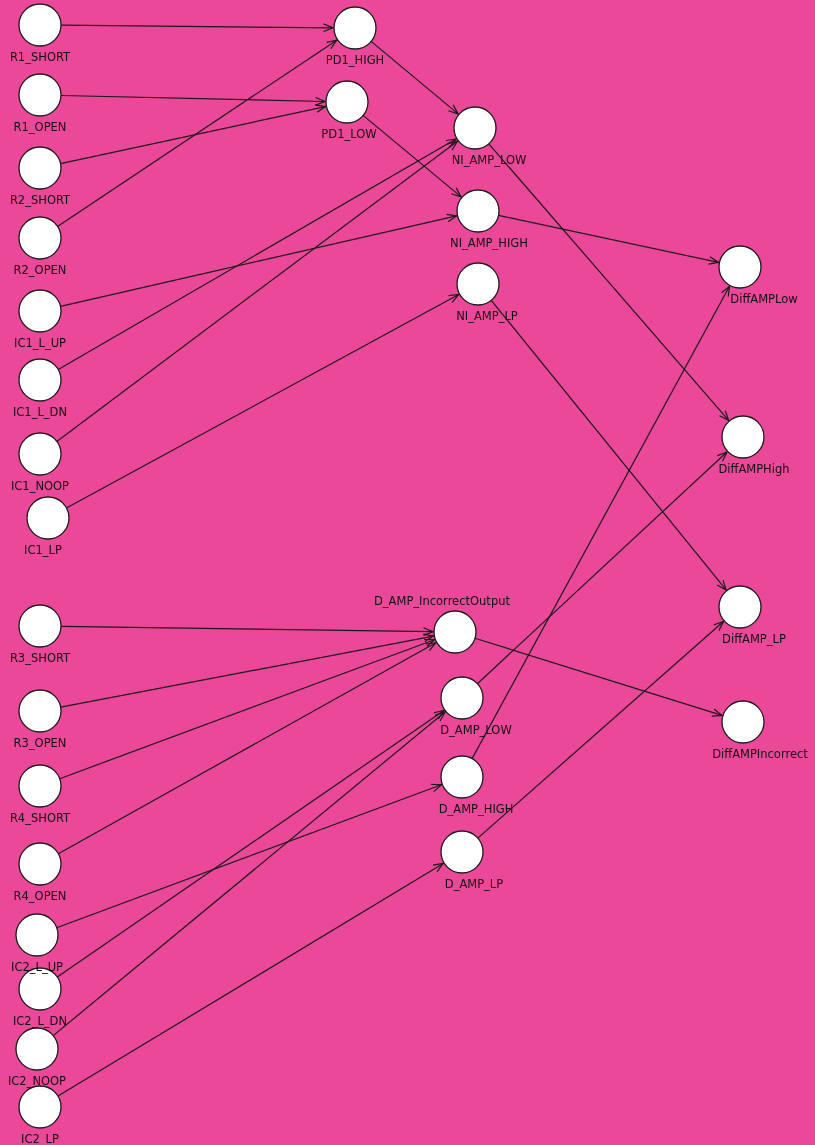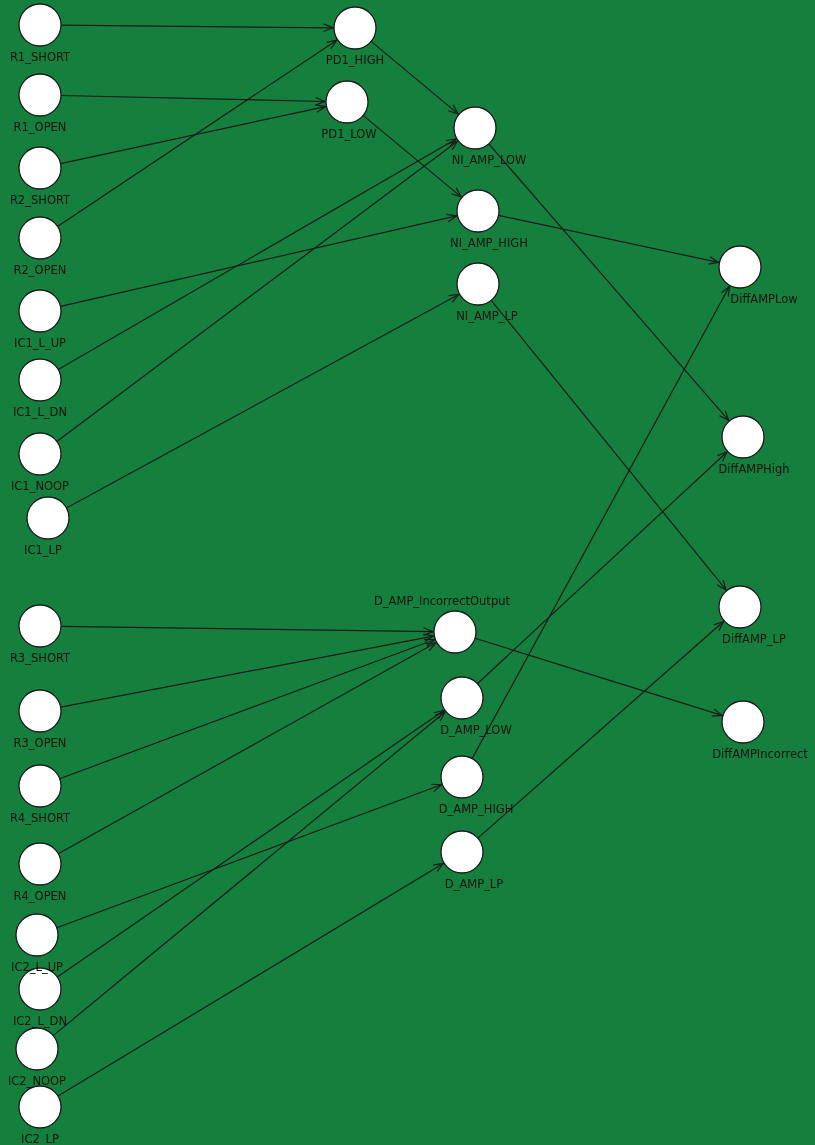--- a/index.html
+++ b/index.html
@@ -4,21 +4,21 @@
 <style>
   html, body {
     margin: 0;
     padding: 0;
     background: #ffffff;
   }
   .canvas {
     position: relative;
     width: 815px;
     height: 1145px;
-    background: #15803d;
+    background: #ec4899;
     overflow: hidden;
   }
   #graph-svg {
     display: block;
     width: 815px;
     height: 1145px;
   }
   #graph-svg text.node-label {
     font-family: "DejaVu Sans", "Liberation Sans", sans-serif;
     font-size: 11.5px;

